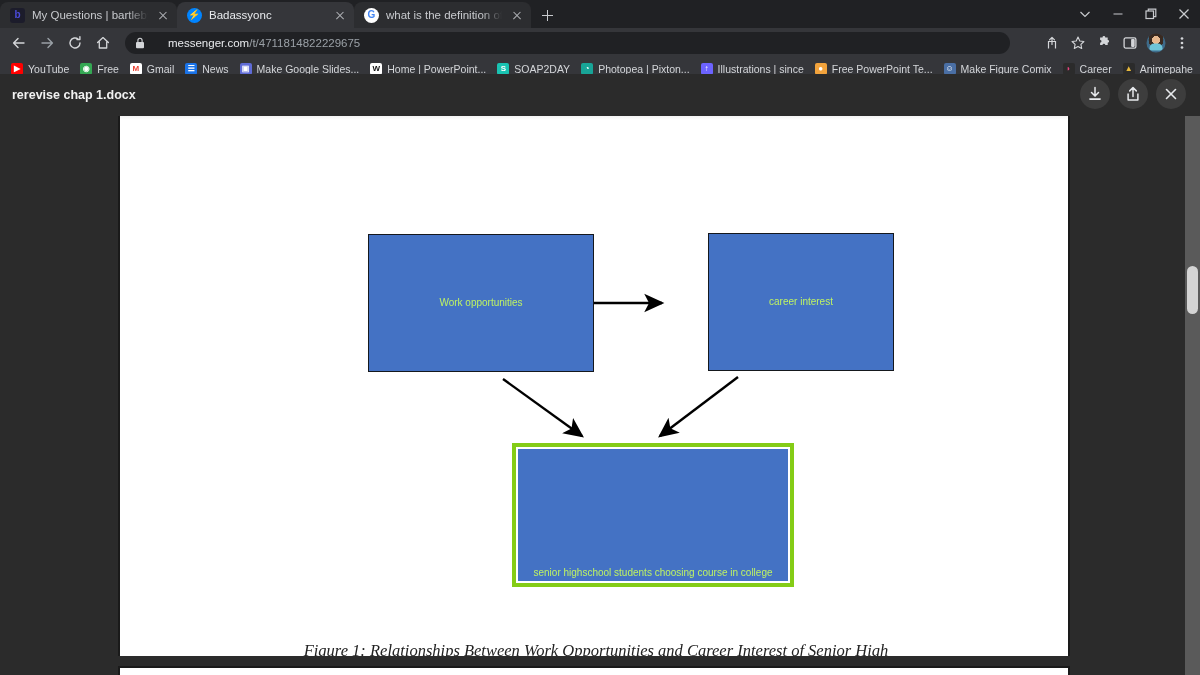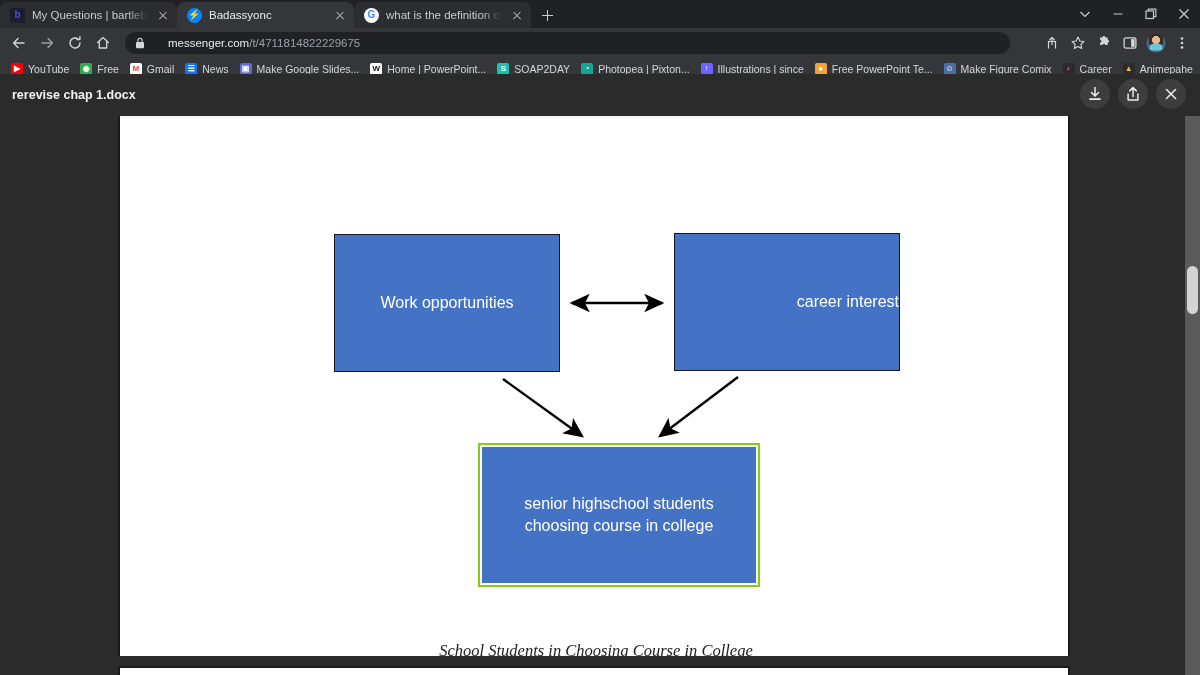--- a/index.html
+++ b/index.html
@@ -143,29 +143,31 @@
     position:absolute; left:0; top:-9px; width:100%; text-align:center;
     color:#b02020; font-size:15.5px; font-family:"Liberation Serif", serif;
     white-space:nowrap;
   }
 
   
   .diagram { position:absolute; left:0; top:0; width:952px; height:540px; }
   .box {
     position:absolute; background:#4472C4; border:1.5px solid #15181d;
     display:flex; align-items:center; justify-content:center;
-    color:#ffffff; font-size:16px; text-align:center; line-height:1.35;
+    color:#bef264; font-size:10px; text-align:center; line-height:1.35;
     font-family:"Liberation Sans", sans-serif;
+    margin-left:34px;
   }
   .box-work   { left:214px; top:160px; width:226px; height:138px; }
-  .box-career { left:554px; top:159px; width:226px; height:138px;justify-content:flex-end; }
+  .box-career { left:554px; top:159px; width:186px; height:138px; }
   .box-bottom {
     left:358px; top:369px; width:282px; height:144px;
-    border:2px solid #84cc16; box-shadow: inset 0 0 0 2px #fff;
+    border:4px solid #84cc16; box-shadow: inset 0 0 0 2px #fff;
     padding: 4px 14px;
+    align-items: flex-end;
   }
 
   .arrowsvg { position:absolute; left:0; top:0; width:952px; height:540px; overflow:visible; }
 
   .caption {
     position:absolute; left:0; top:565px; width:952px; text-align:center;
     font-family:"Liberation Serif", serif; font-style:italic;
     font-size:16.5px; color:#222; line-height:1.43;
   }
 
@@ -373,20 +375,21 @@
           </div>
           <div class="box box-career">
             <span>career interest</span>
           </div>
           <div class="box box-bottom">
             <span>senior highschool students choosing course in college</span>
           </div>
         </div>
 
         <div class="caption">
+          <div>Figure 1: Relationships Between Work Opportunities and Career Interest of Senior High</div>
           <div>School Students in Choosing Course in College</div>
         </div>
       </div>
 
       <div class="pagegap"></div>
       <div class="page2"></div>
     </div>
 
     <div class="viewer-header">
       <div class="doc-name">rerevise chap 1.docx</div>

